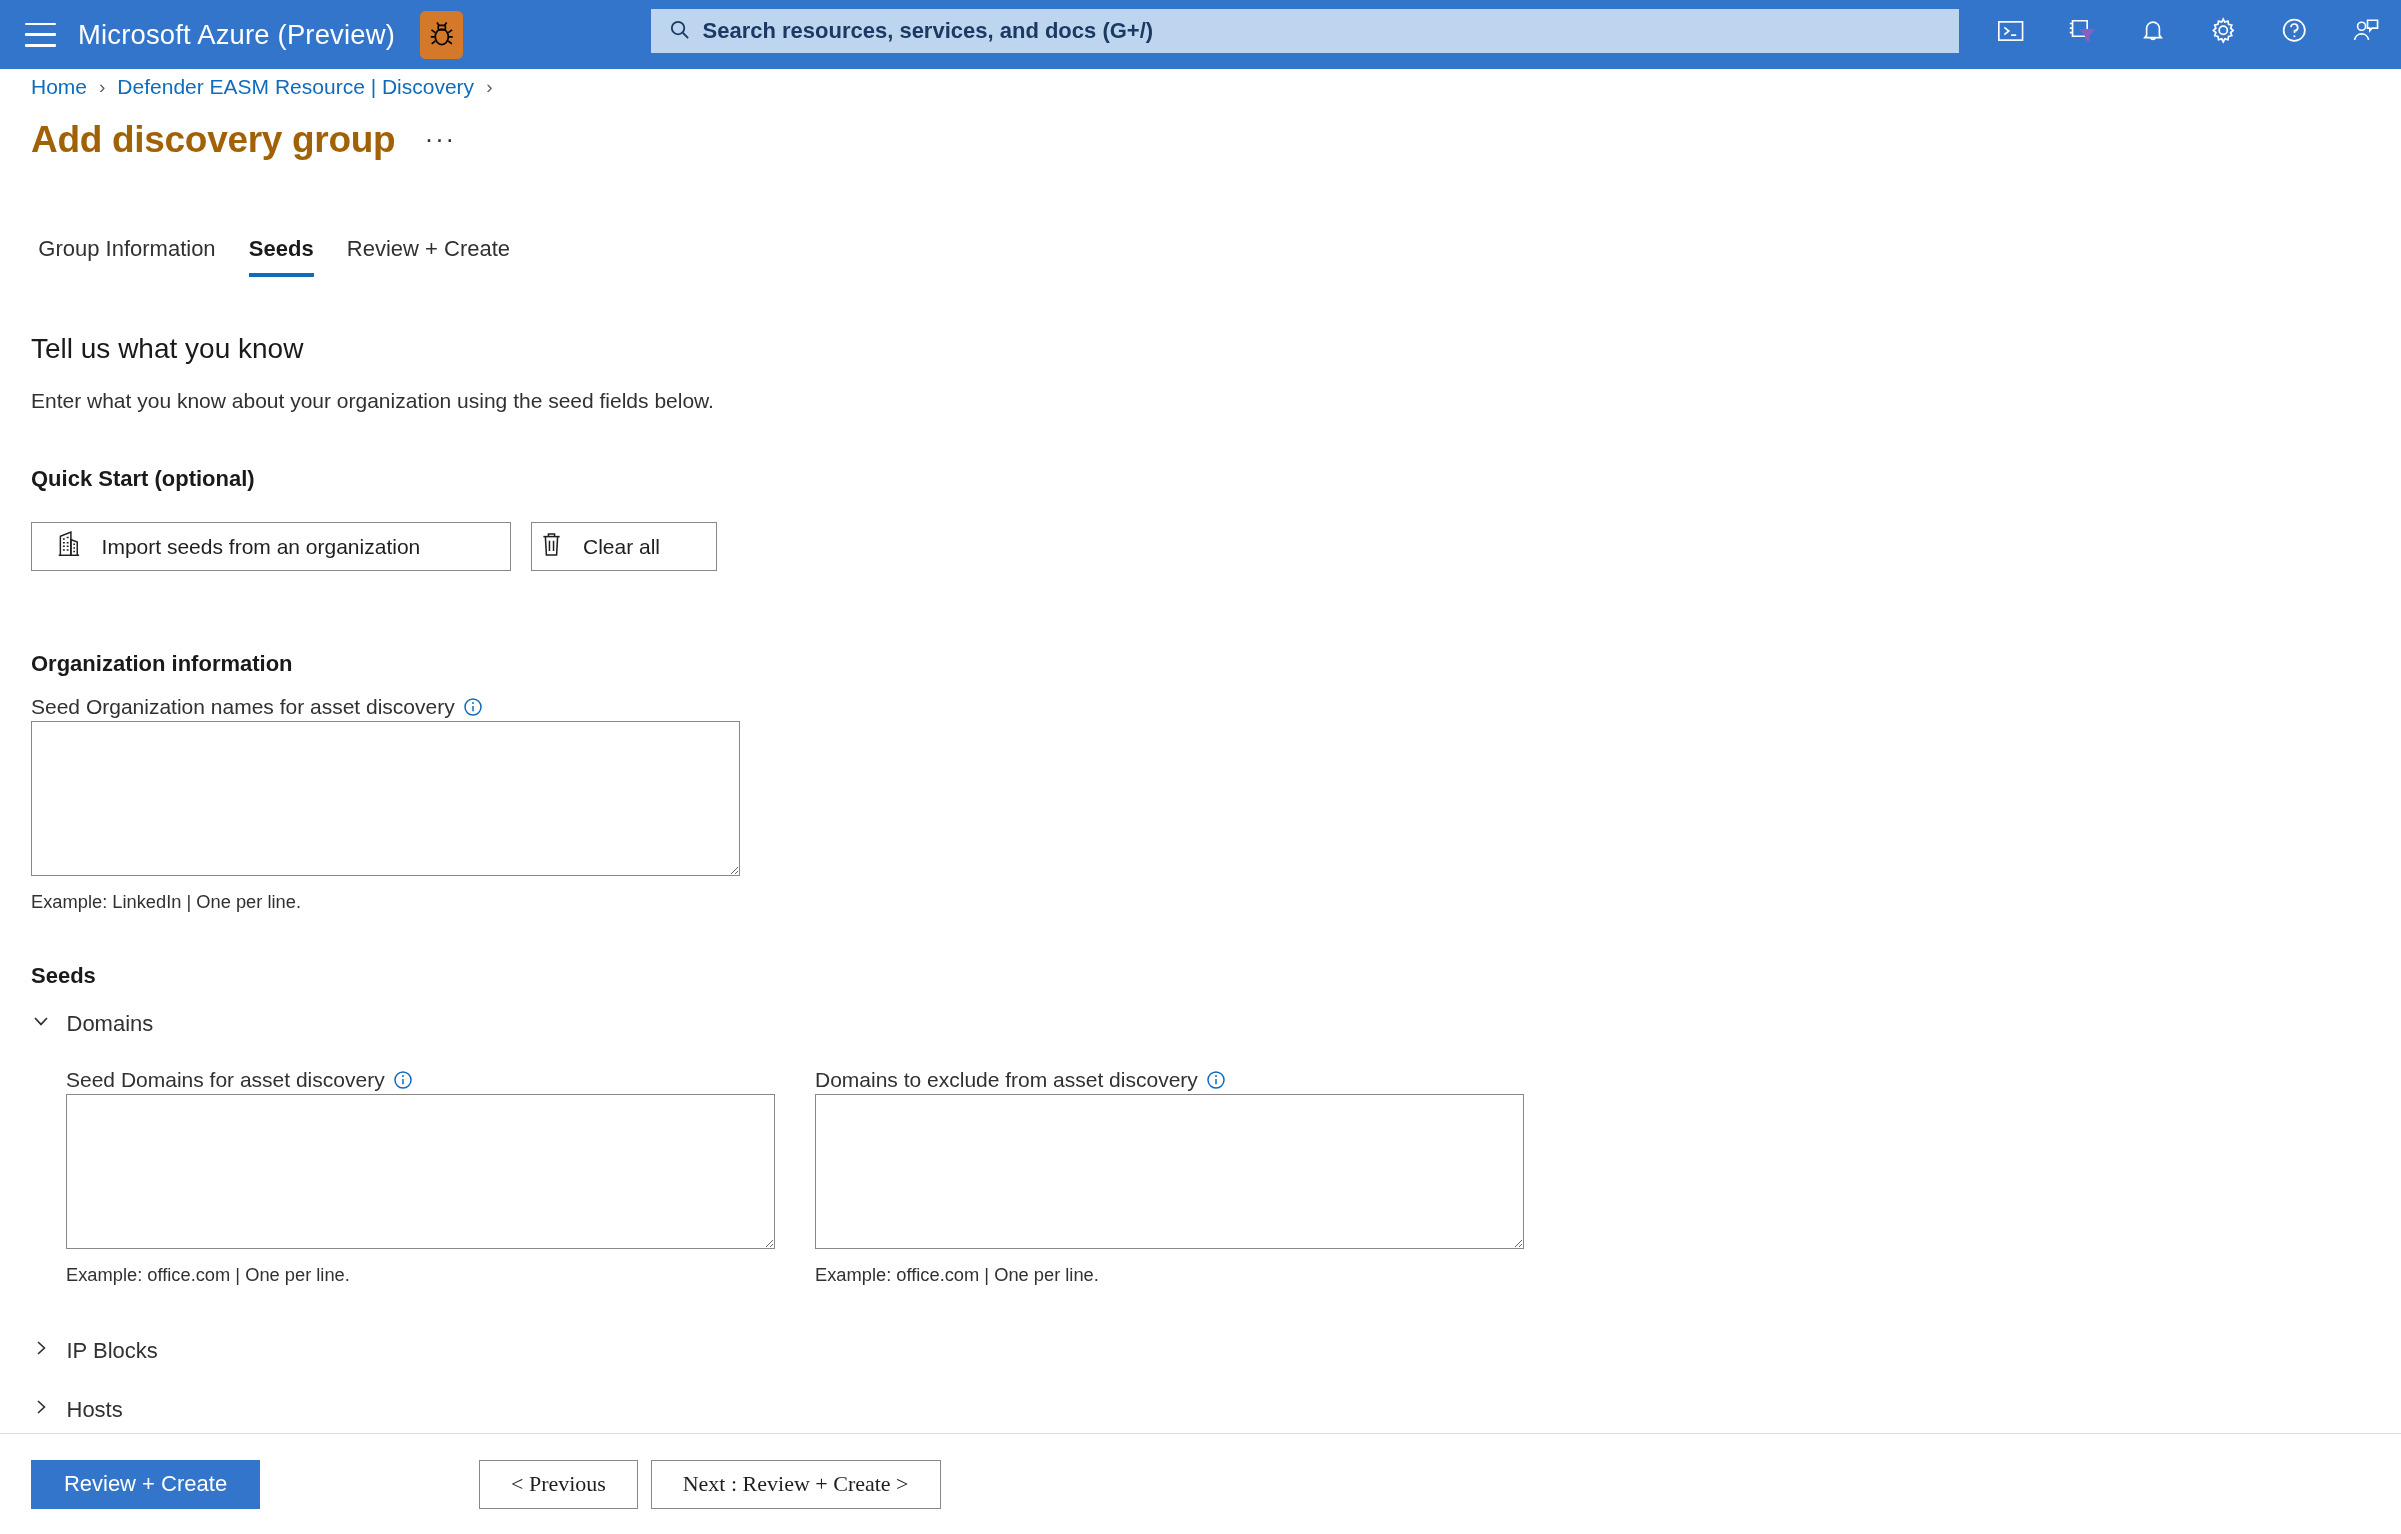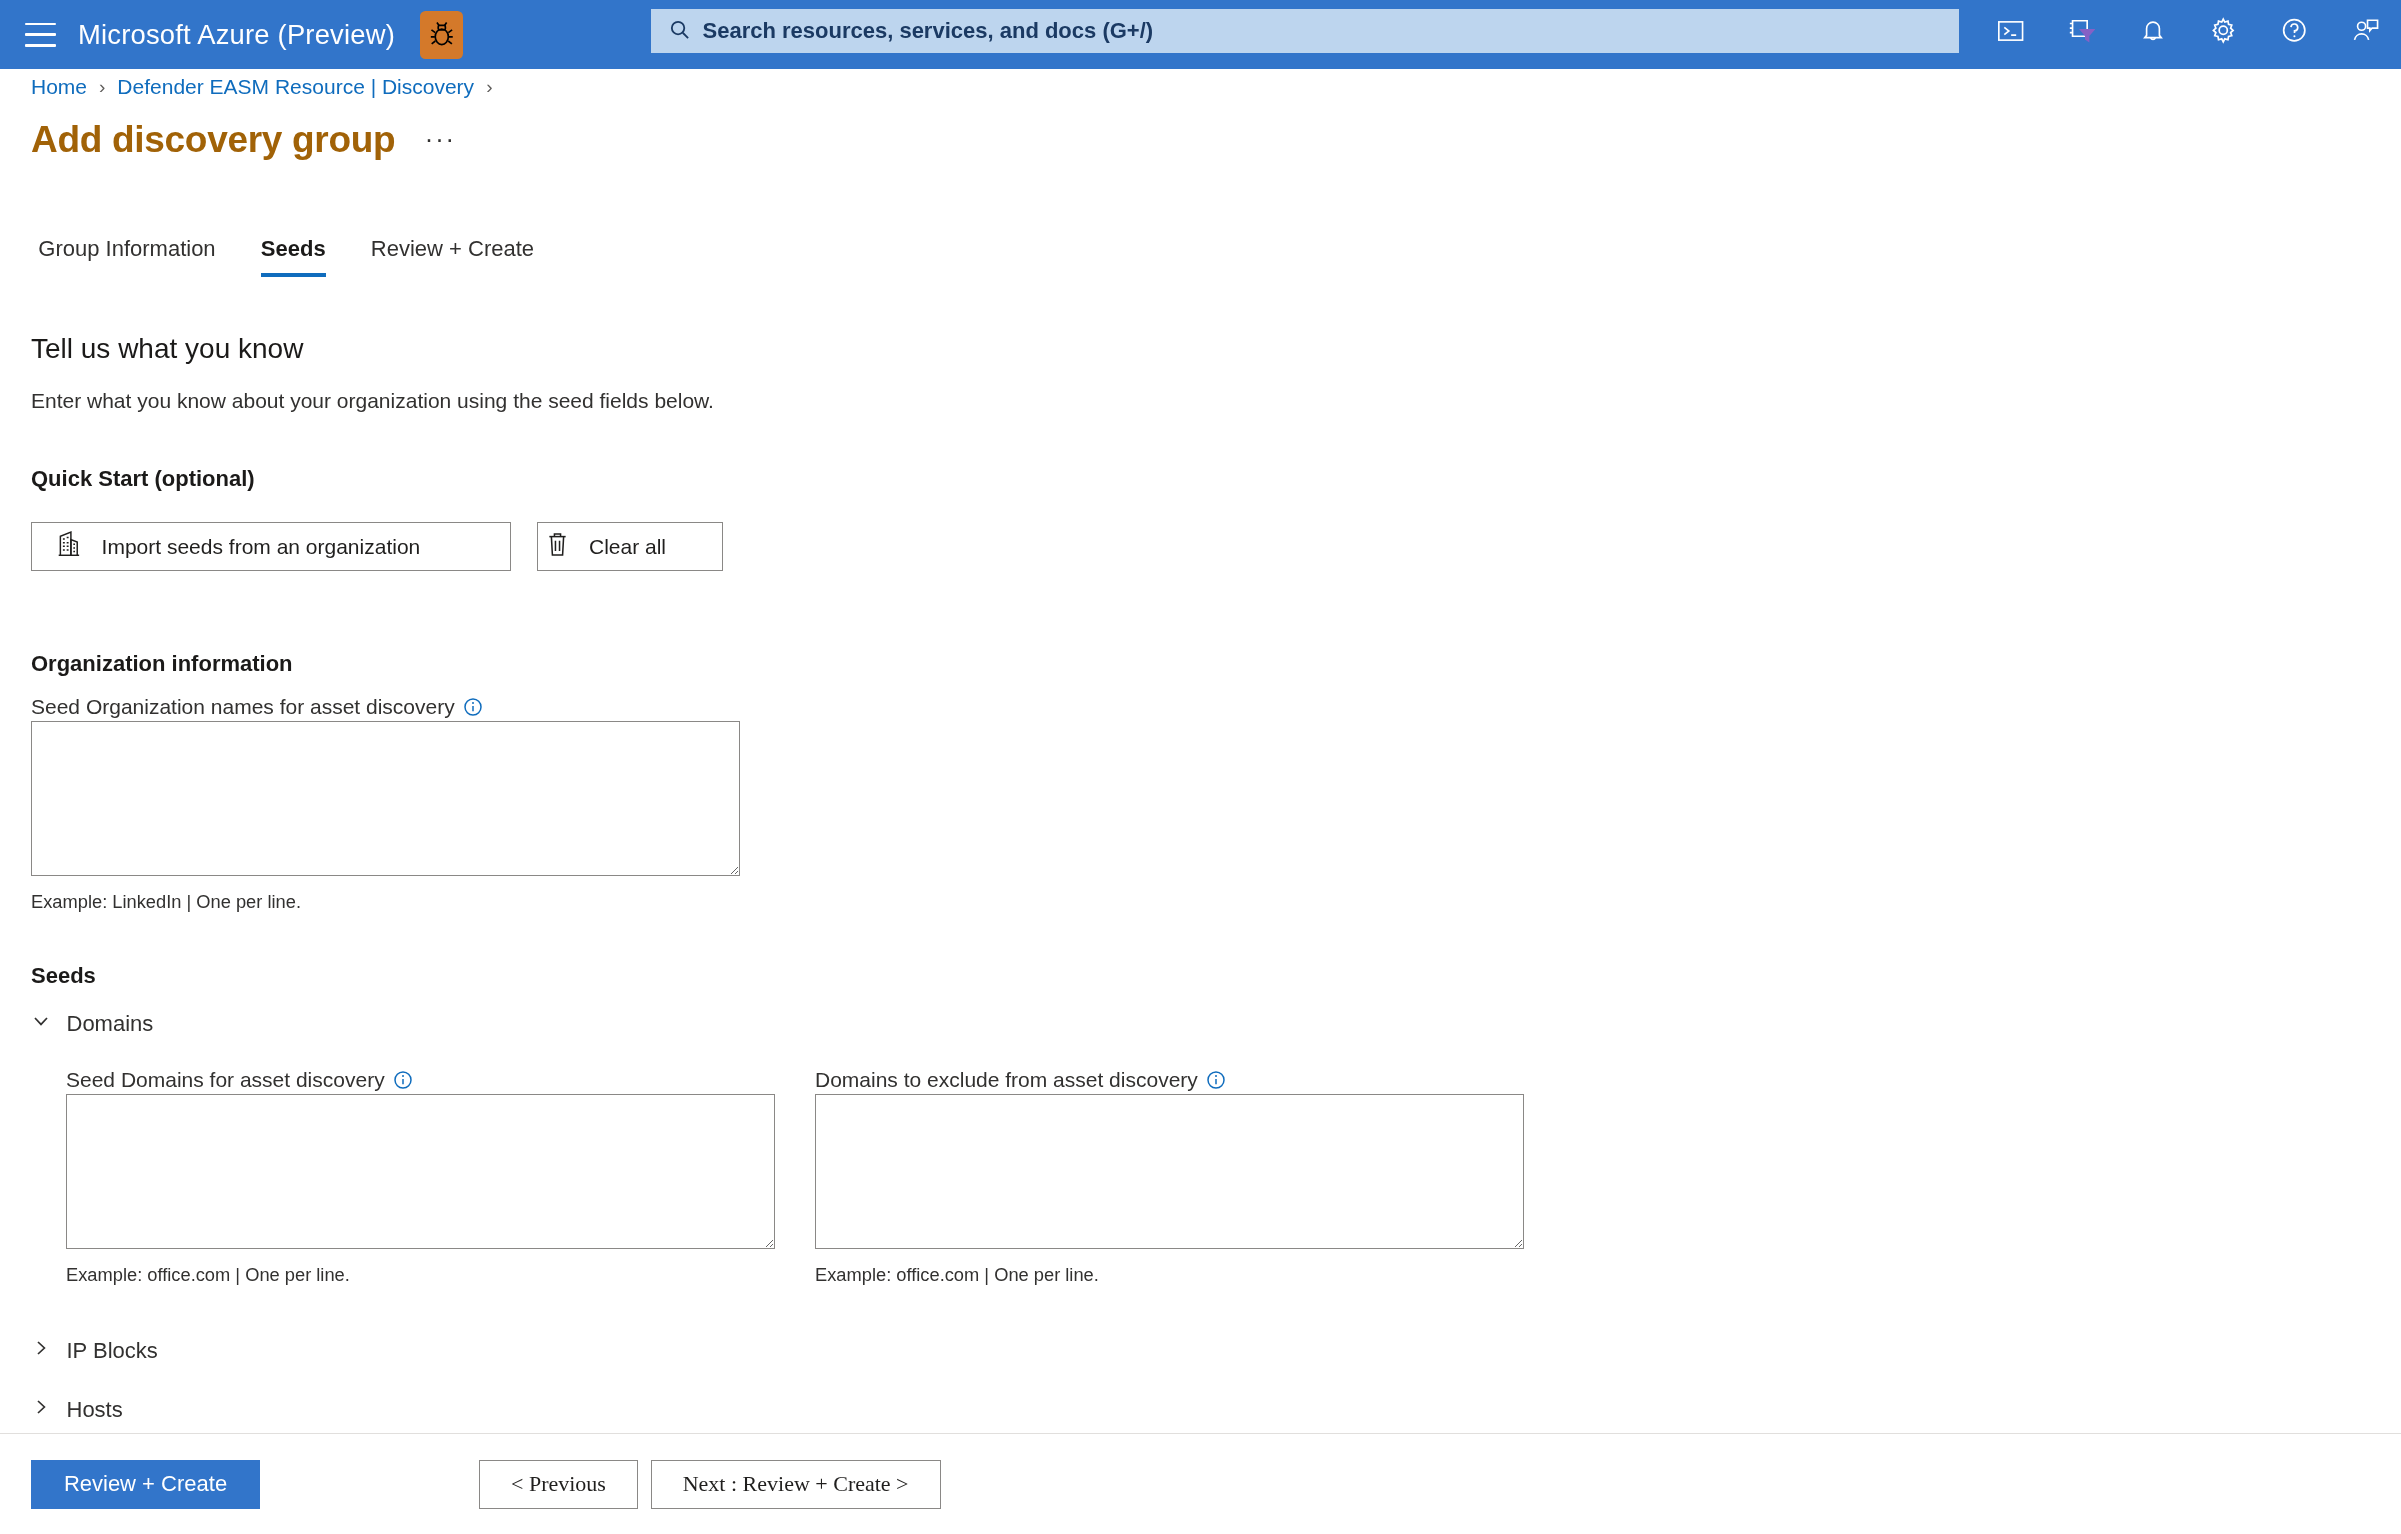--- a/index.html
+++ b/index.html
@@ -141,21 +141,21 @@
     line-height: .6;
   }
 
   
   .tabs {
     position: absolute;
     top: 236px;
     left: 31px;
     display: flex;
     align-items: flex-end;
-    gap: 16px;
+    gap: 4px;
   }
   .tab {
     font-size: 22px;
     color: #323130;
     padding: 0 14.6px 14.6px 14.6px;
     cursor: pointer;
     white-space: nowrap;
     position: relative;
   }
   .tab:first-child { padding-left: 7.3px; }
@@ -194,21 +194,21 @@
     color: #1b1a19;
     white-space: nowrap;
   }
 
   
   .qs-row {
     position: absolute;
     top: 522px;
     left: 31px;
     display: flex;
-    gap: 26px;
+    gap: 20px;
   }
   .ghost-btn {
     height: 49px;
     border: 0.9px solid #8a8886;
     background: #ffffff;
     display: flex;
     align-items: center;
     gap: 20px;
     padding: 0 24px;
     font-size: 21px;

